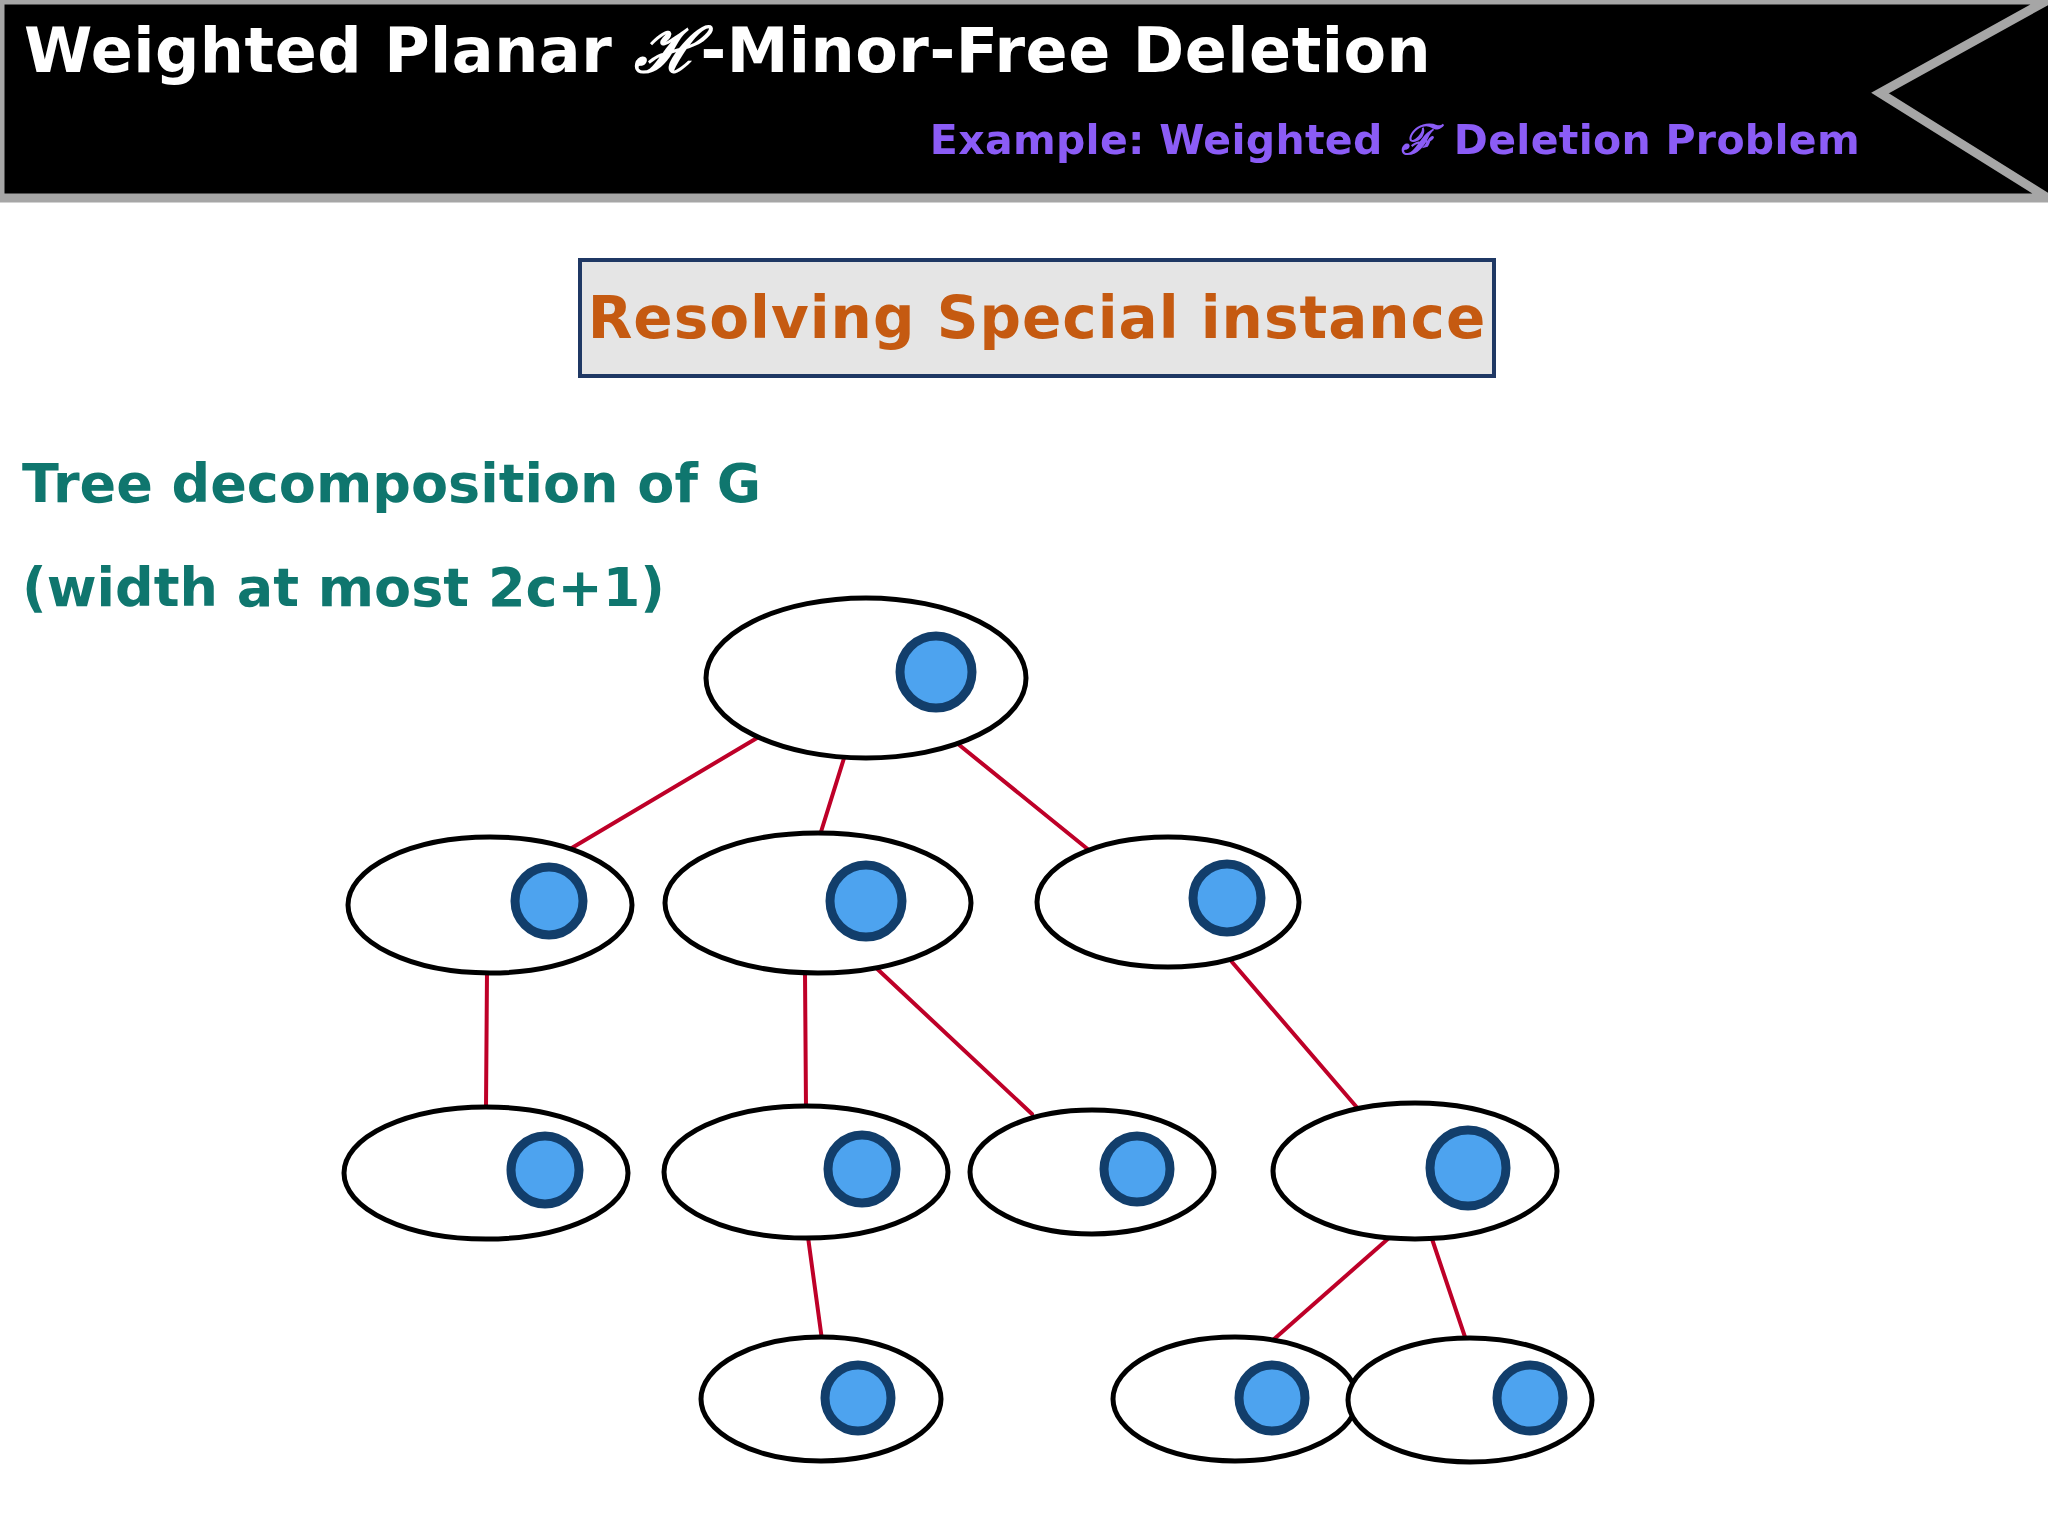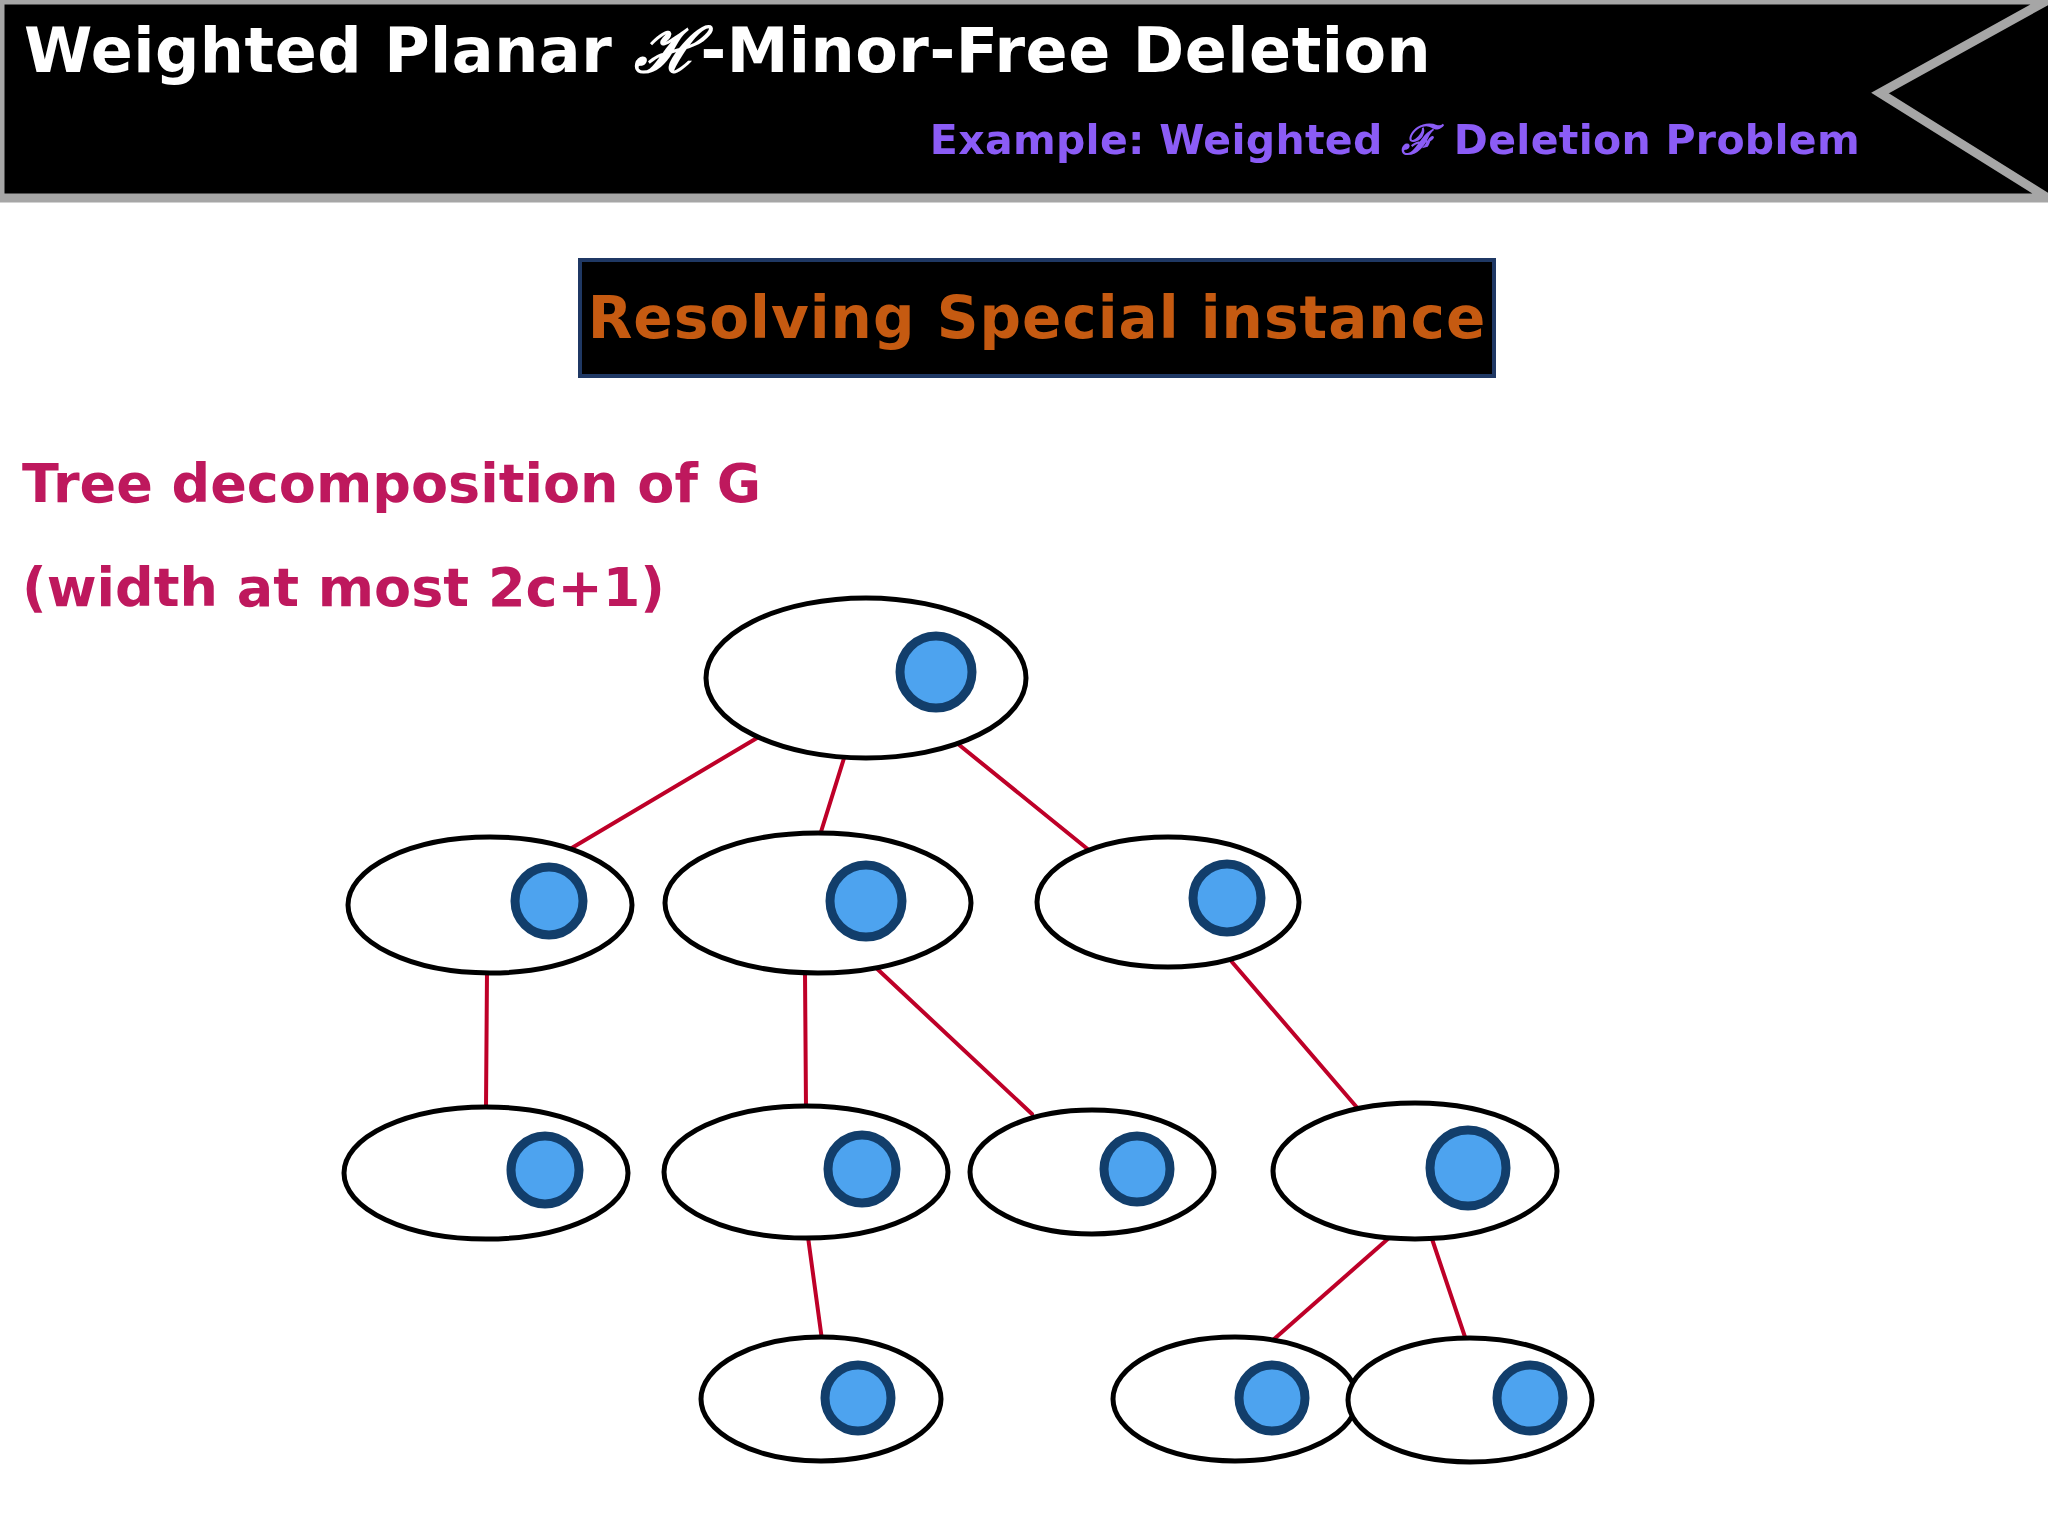--- a/index.html
+++ b/index.html
@@ -61,21 +61,21 @@
   }
 
   
   #section-box {
     position: absolute;
     left: 578px;
     top: 258px;
     width: 918px;
     height: 120px;
     border: 4px solid #1F3864;
-    background: #000000;
+    background: #e5e5e5;
     box-sizing: border-box;
     display: flex;
     align-items: center;
     justify-content: center;
   }
   #section-box-label {
     font-family: "DejaVu Sans", sans-serif;
     font-size: 58px;
     font-weight: bold;
     color: #C55A11;
@@ -87,21 +87,21 @@
   #annotation {
     position: absolute;
     left: 22px;
     top: 432px;
     width: 820px;
   }
   #annotation .line {
     font-family: "DejaVu Sans", sans-serif;
     font-size: 54px;
     font-weight: bold;
-    color: #be185d;
+    color: #0f766e;
     line-height: 104px;
     white-space: nowrap;
   }
 
   
   #tree-diagram {
     position: absolute;
     left: 0;
     top: 0;
     width: 2048px;

